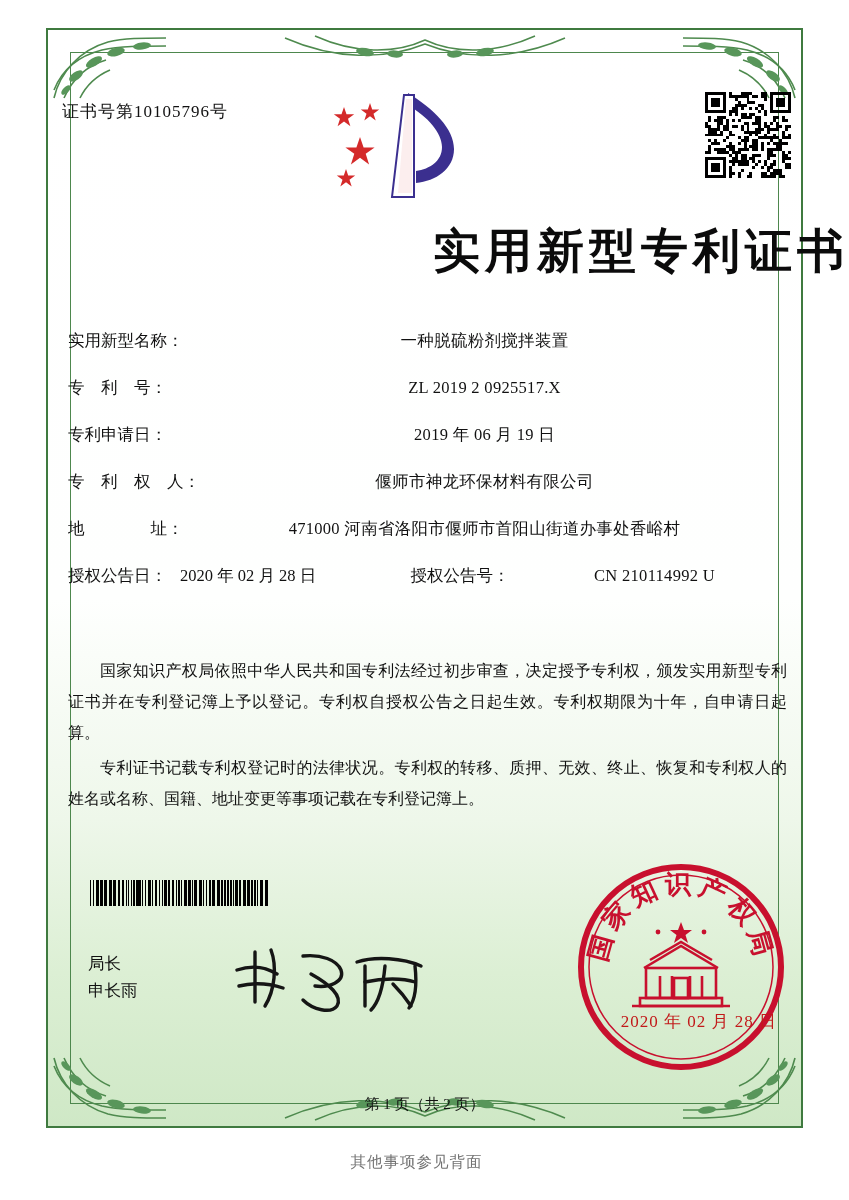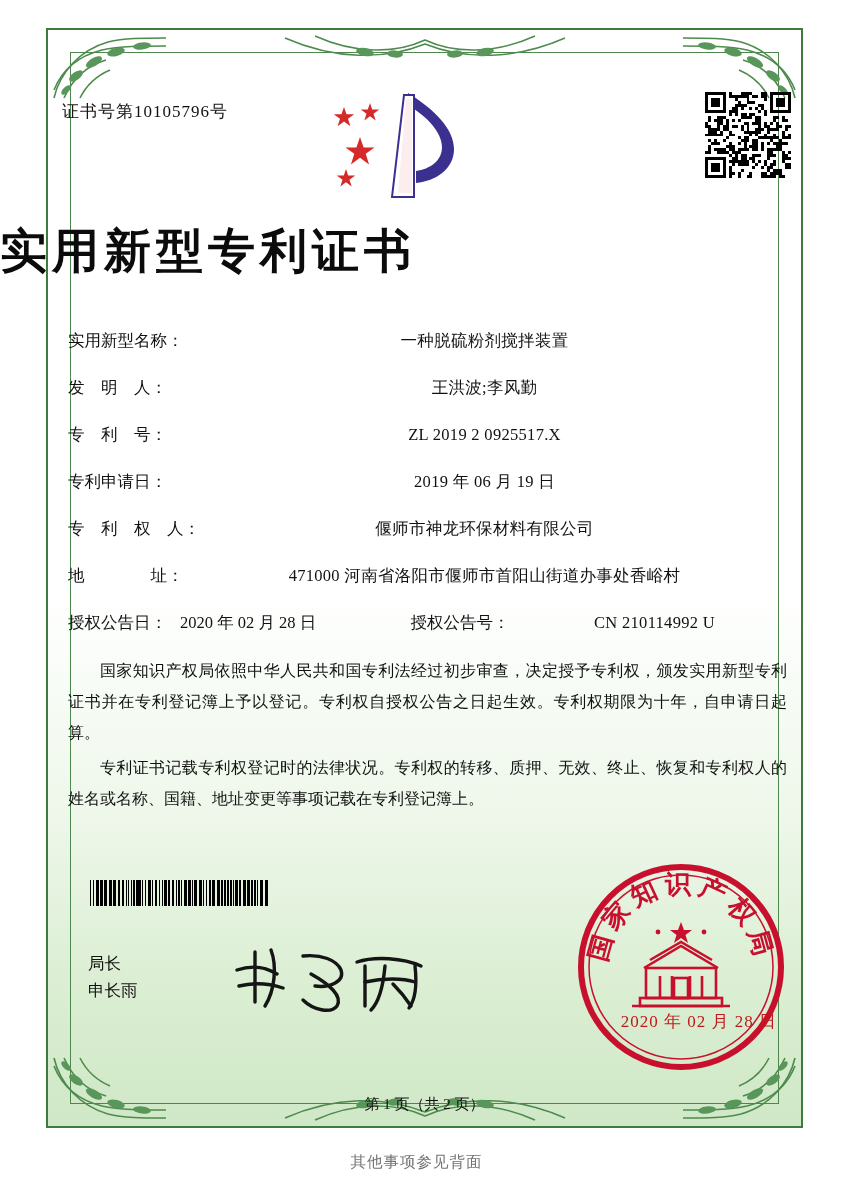--- a/index.html
+++ b/index.html
@@ -99,21 +99,21 @@
     width: 86px;
     height: 86px;
   }
 
   
   .title {
     position: absolute;
     left: 0;
     right: 0;
     top: 220px;
-    text-align: left;
+    text-align: right;
     font-size: 47px;
     font-weight: bold;
     letter-spacing: 5px;
     color: #0b0b0b;
     font-family: "DejaVu Serif", "Liberation Serif", serif;
   }
 
   
   .fields {
     position: absolute;
@@ -773,24 +773,20 @@
   </div>
 
   <div class="title">实用新型专利证书</div>
 
   <div class="fields">
     <div class="fld">
       <span class="lbl">实用新型名称：</span>
       <span class="val">一种脱硫粉剂搅拌装置</span>
     </div>
     <div class="fld">
-      <span class="lbl">发　明　人：</span>
-      <span class="val">王洪波;李风勤</span>
-    </div>
-    <div class="fld">
       <span class="lbl">专　利　号：</span>
       <span class="val">ZL 2019 2 0925517.X</span>
     </div>
     <div class="fld">
       <span class="lbl">专利申请日：</span>
       <span class="val">2019 年 06 月 19 日</span>
     </div>
     <div class="fld">
       <span class="lbl">专　利　权　人：</span>
       <span class="val">偃师市神龙环保材料有限公司</span>

